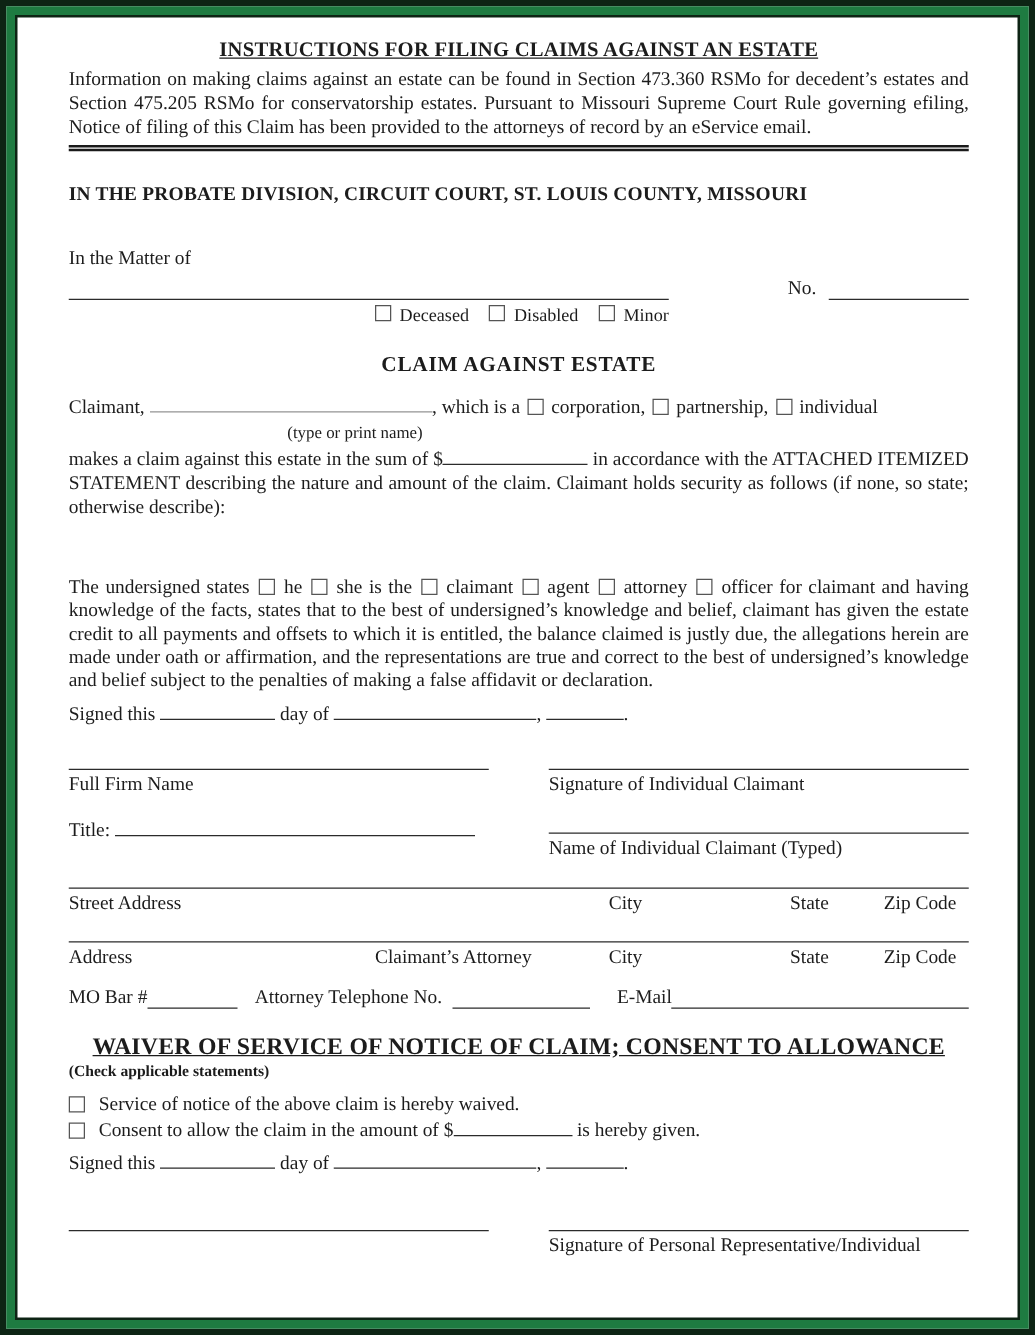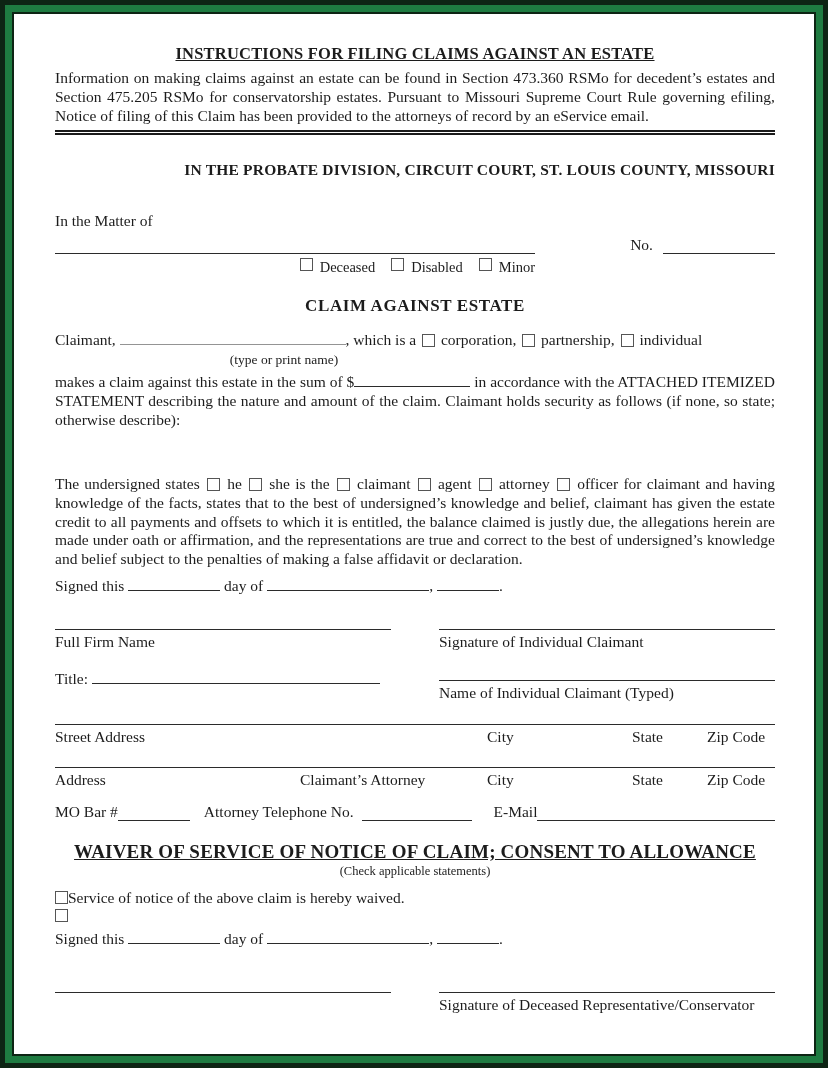--- a/index.html
+++ b/index.html
@@ -14,36 +14,36 @@
     border: 5px solid #0d2414;
   }
   .page-mid {
     width: 100%; height: 100%;
     border: 7px solid #1e7b41;
   }
   .page-inner {
     width: 100%; height: 100%;
     border: 2px solid #0d2414;
     background: #fff;
-    padding: 30px 40px 18px 41px;
+    padding: 16px 40px 18px 41px;
     overflow: hidden;
   }
   .content { width: 720px; font-size: 15.5px; line-height: 19px; }
 
   .instr-title {
     font-size: 16.5px; font-weight: bold; text-align: center;
     text-decoration: underline; letter-spacing: .2px;
   }
   .instr-body { margin-top: 5px; text-align: justify; }
   .double-rule {
     margin-top: 5px; height: 5px;
     border-top: 2px solid #1a1a1a; border-bottom: 2px solid #1a1a1a;
   }
 
-  .court-heading { margin-top: 25px; font-size: 15.5px; font-weight: bold; text-align: right; letter-spacing: .2px; }
+  .court-heading { margin-top: 25px; font-size: 15.5px; font-weight: bold; text-align: left; letter-spacing: .2px; }
 
   .matter-label { margin-top: 32px; }
   .matter-row { display: flex; align-items: flex-end; margin-top: 2px; }
   .matter-line { width: 480px; height: 22px; border-bottom: 1.6px solid #2b2b2b; }
   .no-group { margin-left: auto; display: flex; align-items: flex-end; }
   .no-label { margin-right: 10px; }
   .no-line { width: 112px; height: 20px; border-bottom: 1.6px solid #2b2b2b; }
 
   .matter-cbs { width: 480px; display: flex; justify-content: flex-end; gap: 16px; margin-top: 4px; font-size: 14.5px; }
   .cb-pair { display: flex; align-items: flex-start; gap: 7px; }
@@ -79,22 +79,22 @@
 
   .addr-row { border-top: 1.9px solid #2b2b2b; margin-top: 22px; padding-top: 2px; display: grid; }
   .addr-row-1 { grid-template-columns: 432px 145px 75px auto; }
   .addr-row-2 { grid-template-columns: 245px 187px 145px 75px auto; margin-top: 21px; }
   .mo-bar-row { margin-top: 13px; display: flex; align-items: flex-end; }
 
   .waiver-heading {
     margin-top: 21px; text-align: center; font-weight: bold; font-size: 19px;
     text-decoration: underline; letter-spacing: .2px;
   }
-  .waiver-sub { text-align: center; font-weight: normal; font-size: 12.5px; margin-top: 1px; }
-  .waiver-item { display: flex; align-items: flex-end; margin-top: 7px; }
+  .waiver-sub { text-align: left; font-weight: bold; font-size: 12.5px; margin-top: 1px; }
+  .waiver-item { display: flex; align-items: flex-end; gap: 11px; margin-top: 7px; }
   .waiver-item .checkbox { align-self: center; }
   .waiver-item-2 { margin-top: 2px; }
 
   .bottom-sigs { display: flex; justify-content: space-between; margin-top: 44px; }
 </style>
 </head>
 <body>
 
 <div class="page">
 <div class="page-mid">
@@ -219,36 +219,40 @@
 
   <div class="waiver-heading">WAIVER OF SERVICE OF NOTICE OF CLAIM; CONSENT TO ALLOWANCE</div>
   <div class="waiver-sub">(Check applicable statements)</div>
 
   <div class="waiver-item">
     <span class="checkbox"></span>
     <span>Service of notice of the above claim is hereby waived.</span>
   </div>
   <div class="waiver-item waiver-item-2">
     <span class="checkbox"></span>
+    <span>
+      <span>Consent to allow the claim in the amount of $</span><span class="blank" style="width:95px"></span>
+      <span>is hereby given.</span>
+    </span>
   </div>
 
   <div class="signed-line">
     <span>Signed this</span>
     <span class="blank" style="width:92px"></span>
     <span>day of</span>
     <span class="blank" style="width:162px"></span><span>,</span>
     <span class="blank" style="width:62px"></span><span>.</span>
   </div>
 
   <div class="bottom-sigs">
     <div class="sig-col-l">
       <div class="sig-line"></div>
     </div>
     <div class="sig-col-r">
       <div class="sig-line"></div>
-      <div class="sig-label">Signature of Deceased Representative/Conservator</div>
+      <div class="sig-label">Signature of Personal Representative/Individual</div>
     </div>
   </div>
 
 </div>
 </div>
 </div>
 </div>
 
 </body></html>

